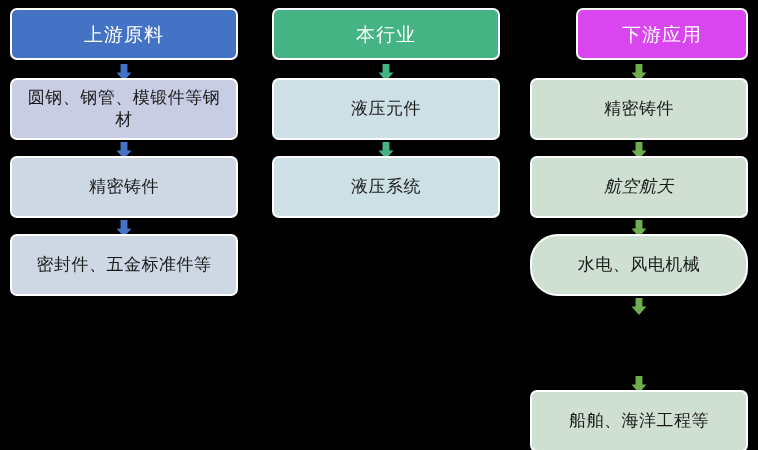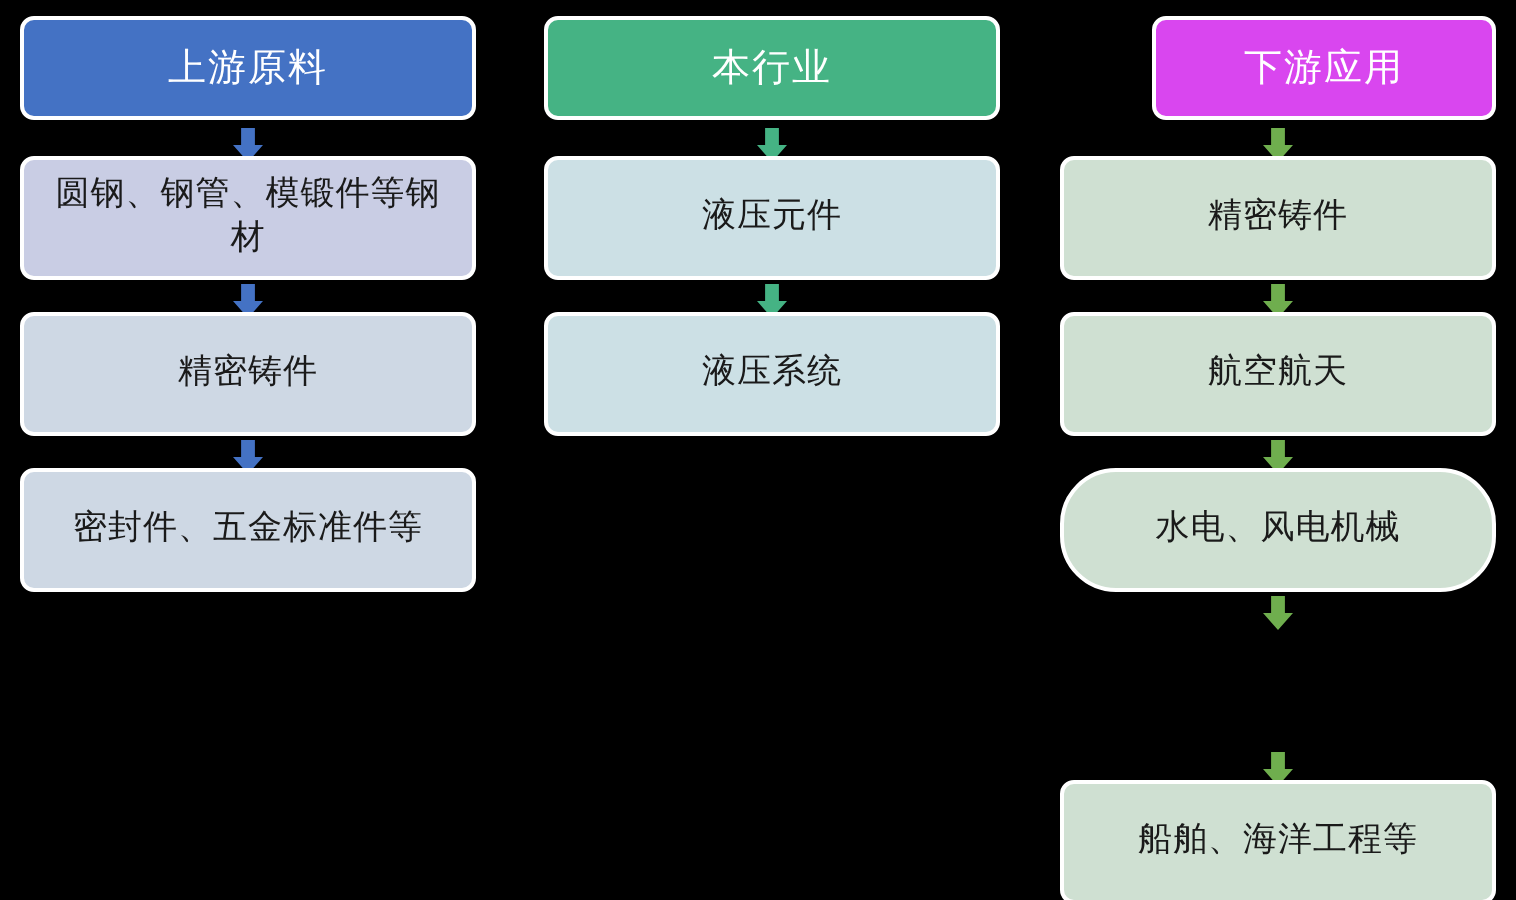--- a/index.html
+++ b/index.html
@@ -121,21 +121,21 @@
   <div class="column col-downstream">
 
     <div class="node node-header hdr-green">下游应用</div>
 
     <div class="arrow arrow-green" style="top:64px;"></div>
 
     <div class="node node-body body-green" style="top:78px;">精密铸件</div>
 
     <div class="arrow arrow-green" style="top:142px;"></div>
 
-    <div class="node node-body body-green" style="top:156px;">航空航天</div>
+    <div class="node node-body body-green" style="top:156px;font-style:italic;">航空航天</div>
 
     <div class="arrow arrow-green" style="top:220px;"></div>
 
     <div class="node node-body body-green" style="top:234px;border-radius:28px;">水电、风电机械</div>
 
     <div class="arrow arrow-green" style="top:298px;"></div>
 
 
     <div class="arrow arrow-green" style="top:376px;"></div>
 

